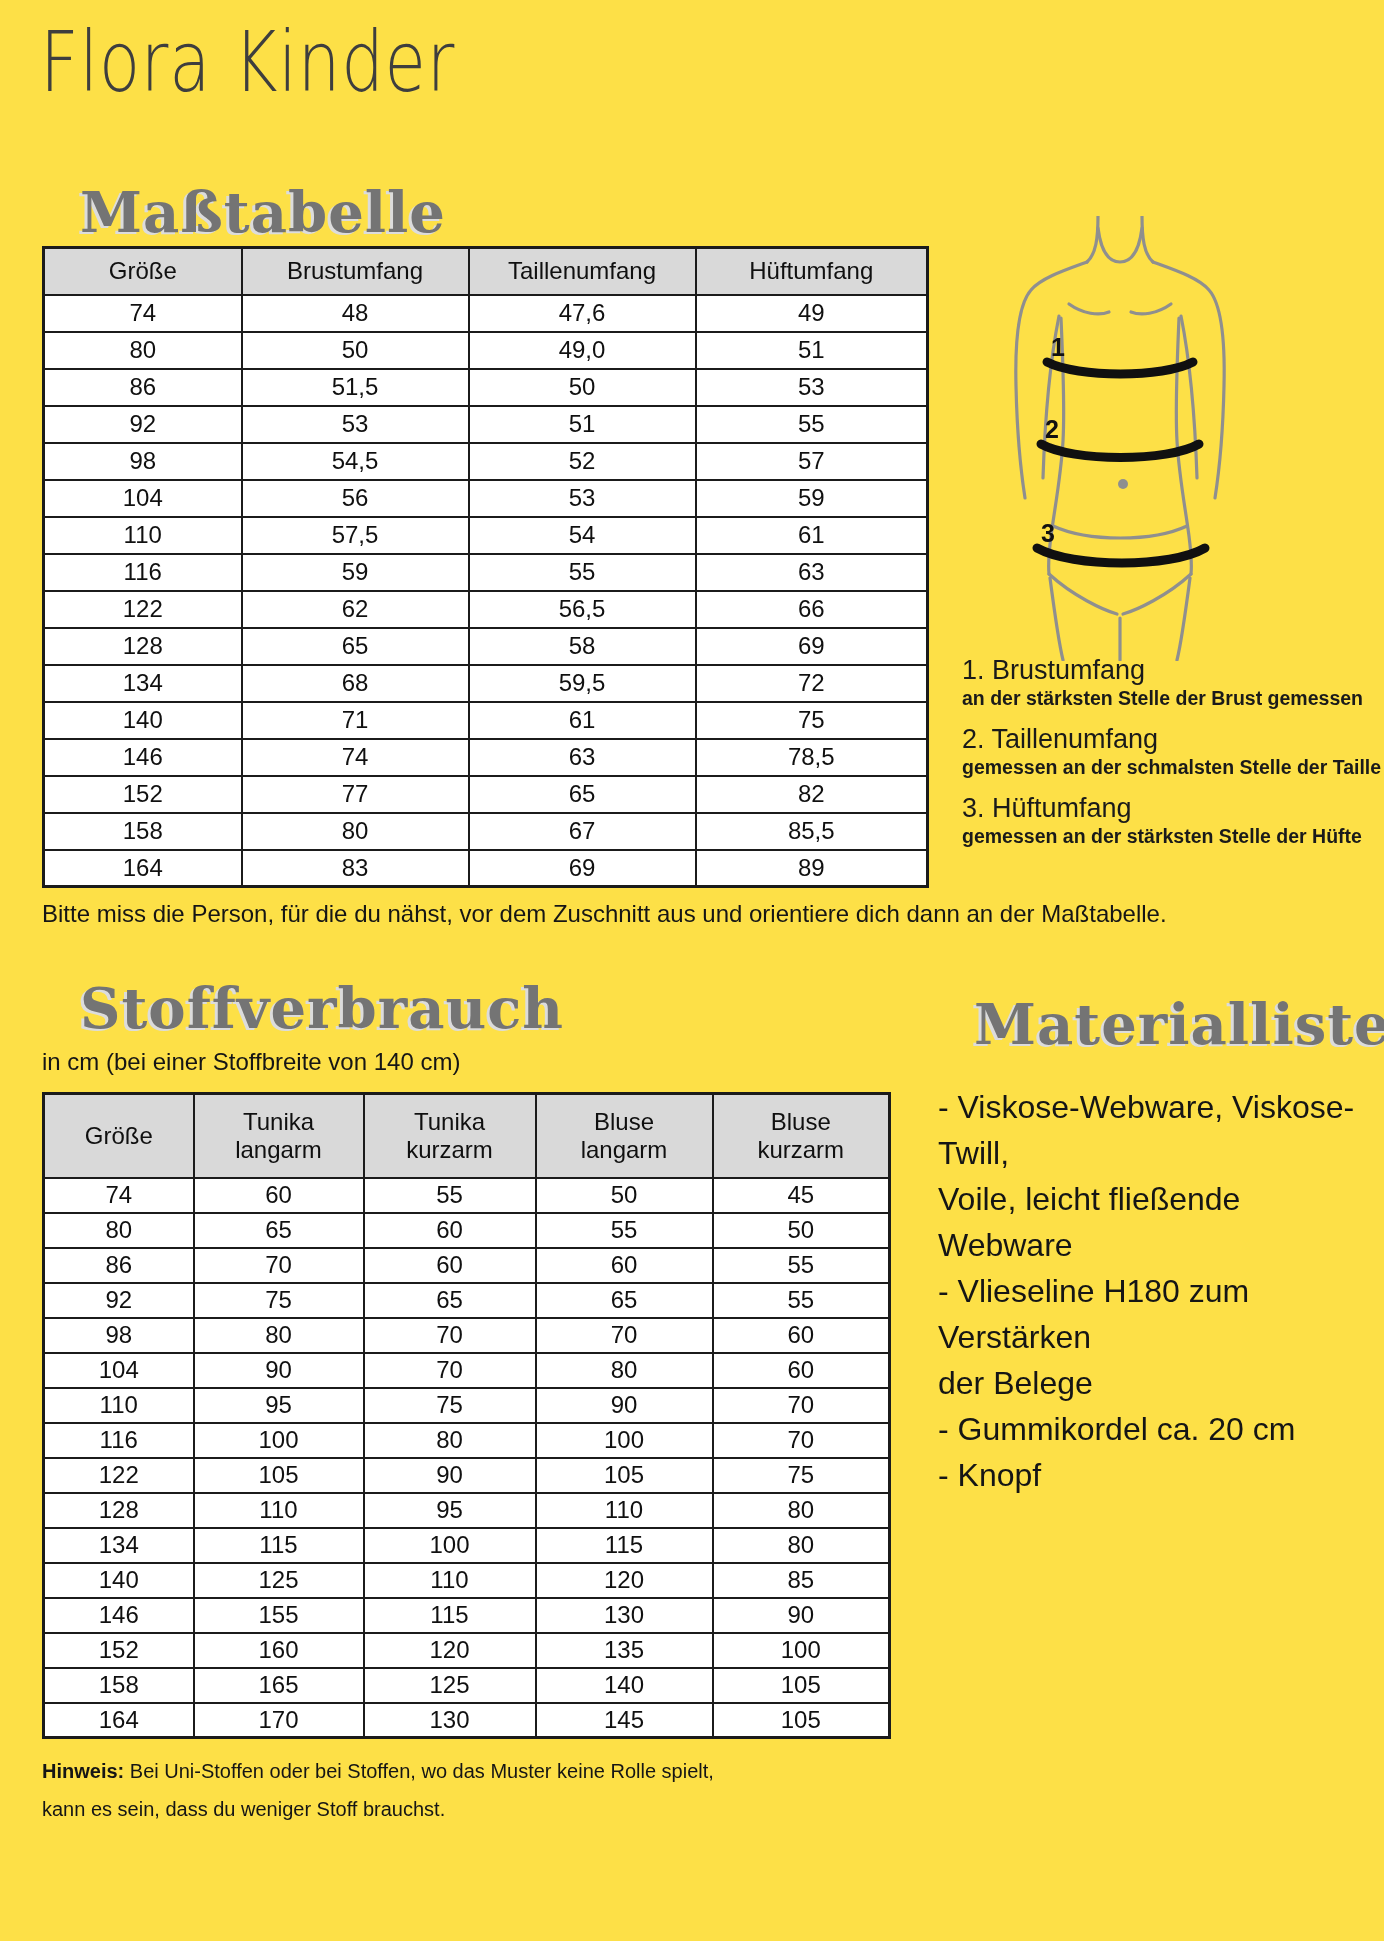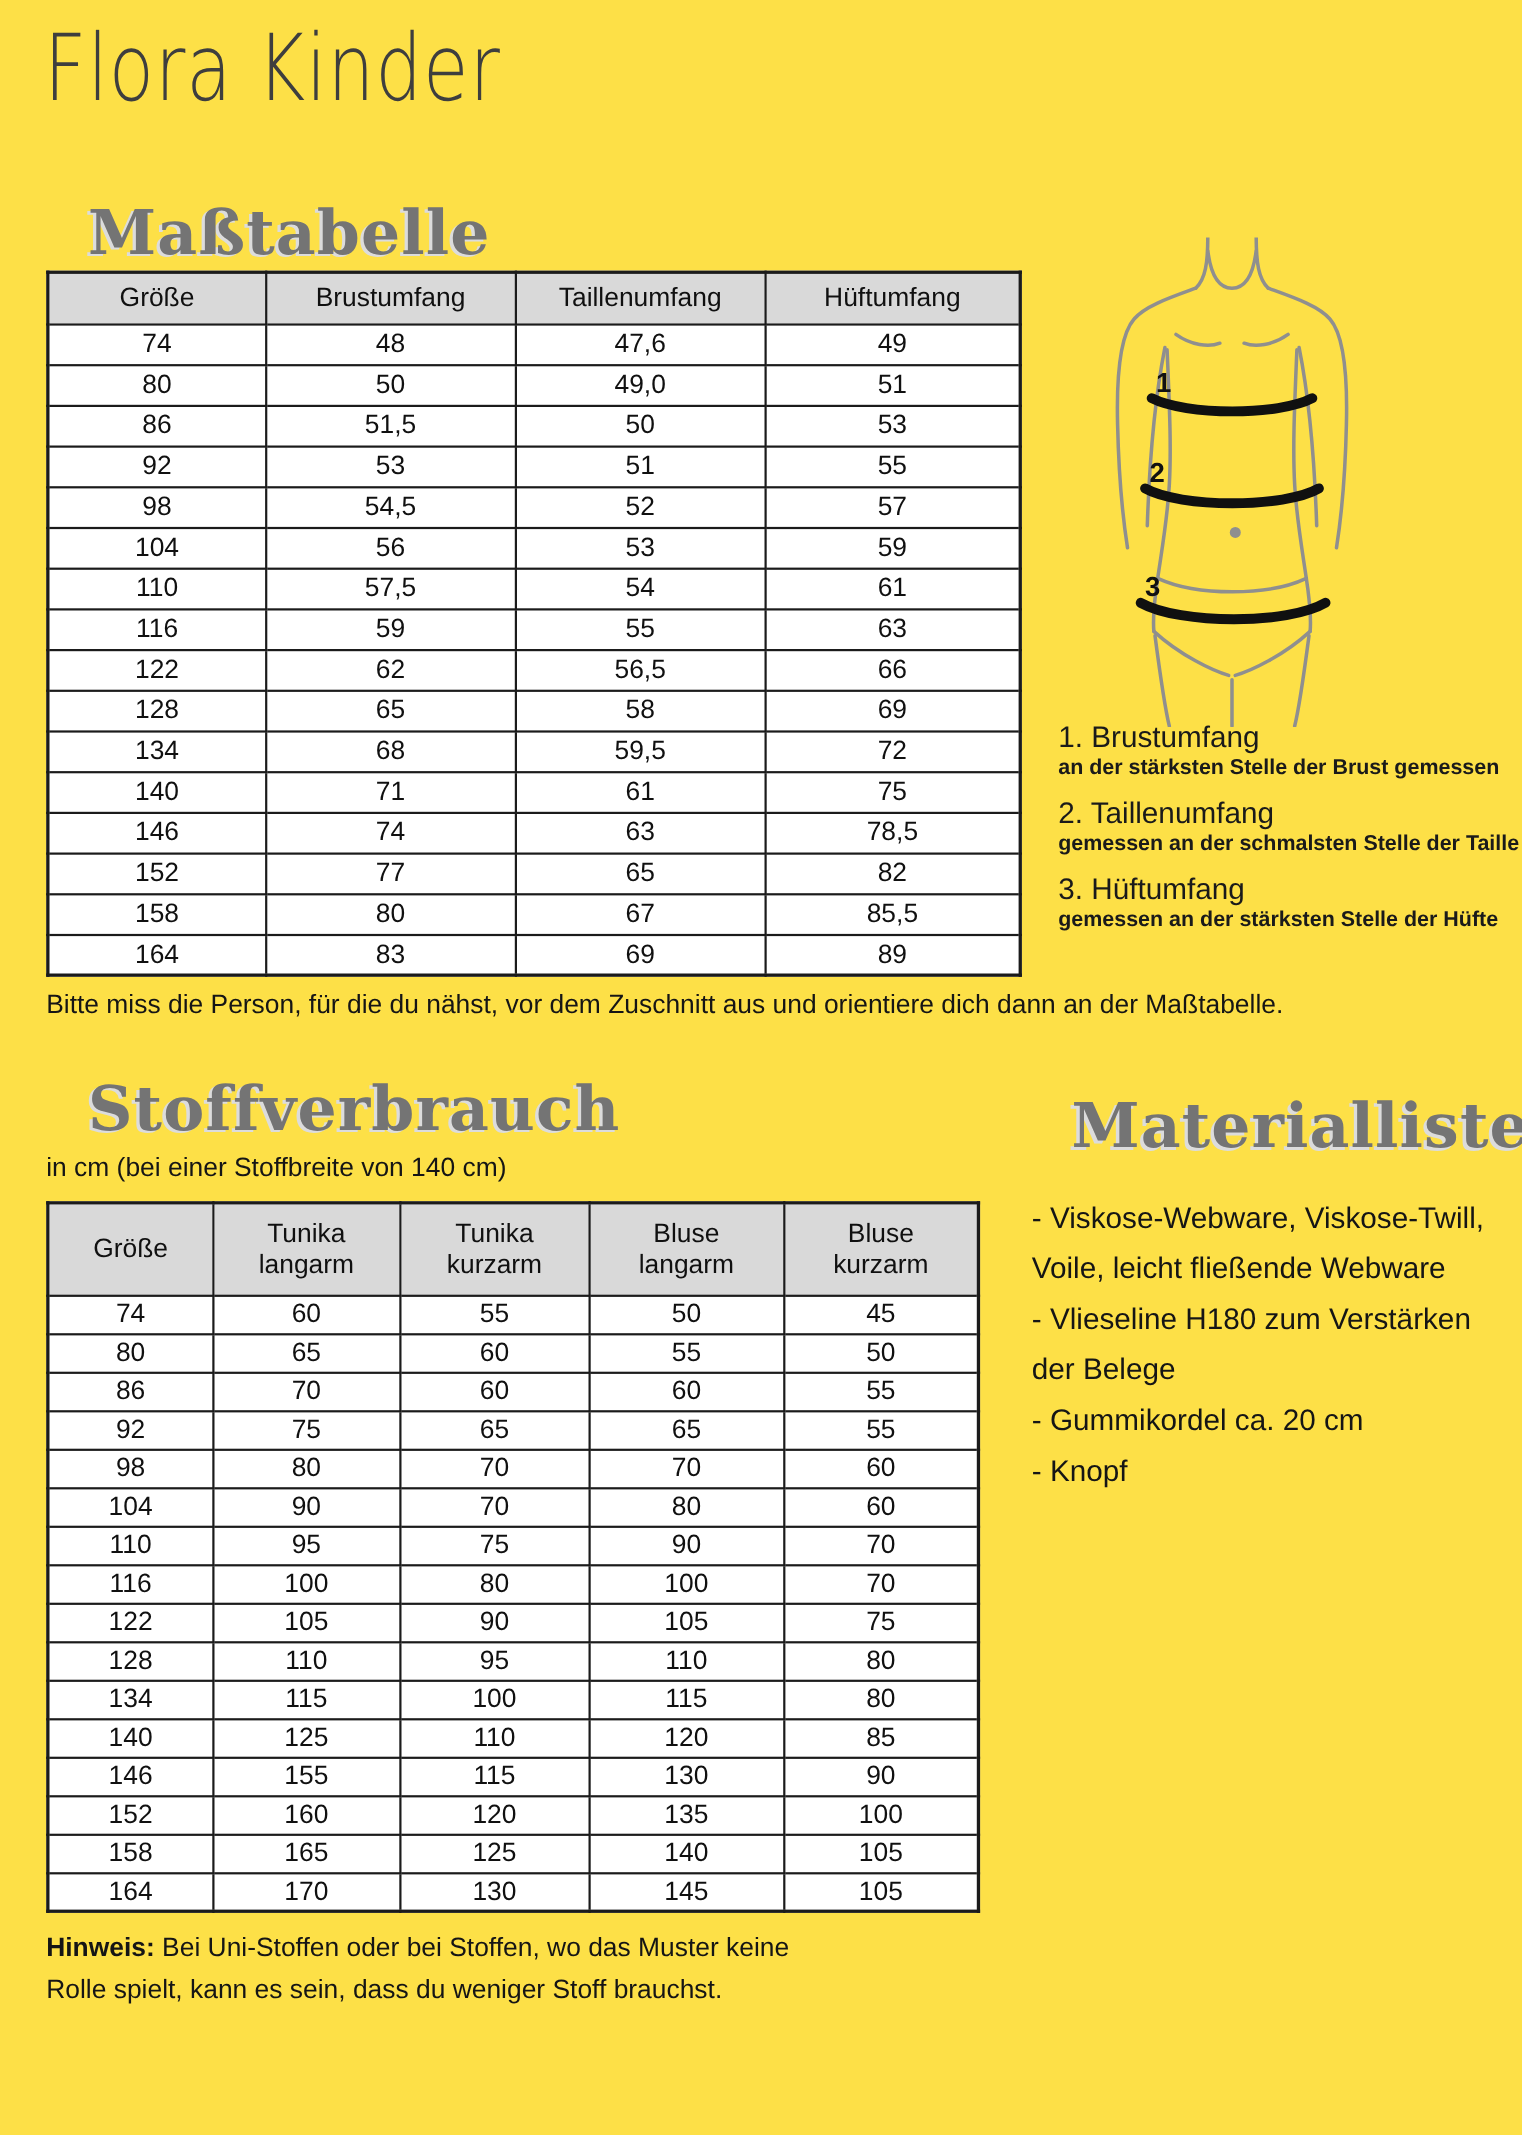--- a/index.html
+++ b/index.html
@@ -38,35 +38,35 @@
   .data-table th { background:#d9d9d9; font-weight:normal; white-space:pre-line; line-height:1.15; }
   #size-table  { left:42px; top:246px;  width:884px; border:3px solid #1b1b1b; }
   #size-table th { height:47px; }
   #size-table td { height:37px; }
   #fabric-table{ left:42px; top:1092px; width:846px; border:3px solid #1b1b1b; }
   #fabric-table th { height:84px; }
   #fabric-table td { height:35px; }
 
   
   .note-line { position:absolute; left:42px; top:900px; font-size:24px; color:#151515; width:1300px; }
-  .hinweis   { position:absolute; left:42px; top:1752px; font-size:24px; line-height:38px; width:720px; color:#151515; }
+  .hinweis   { position:absolute; left:42px; top:1752px; font-size:20px; line-height:38px; width:720px; color:#151515; }
   .hinweis .bold { font-weight:bold; }
 
   
   .body-figure { position:absolute; left:1003px; top:216px; width:235px; height:445px; }
 
   
   .measure-legend { position:absolute; left:962px; top:654px; width:424px; }
   .legend-entry { margin-bottom:13px; }
   .legend-label { font-size:27px; line-height:32px; color:#1a1a1a; }
   .legend-desc  { font-size:19.5px; line-height:24px; font-weight:bold; color:#1a1a1a; }
 
   
   .material-list { position:absolute; left:938px; top:1084px; width:440px; }
-  .material-item { font-size:27px; line-height:46px; color:#151515; white-space:pre-line; }
+  .material-item { font-size:32px; line-height:46px; color:#151515; white-space:pre-line; }
 </style>
 </head>
 <body>
 
 <div class="page">
 
   <div class="page-title">Flora Kinder</div>
 
   <div class="section-heading" id="heading-masstabelle">Maßtabelle</div>
 

